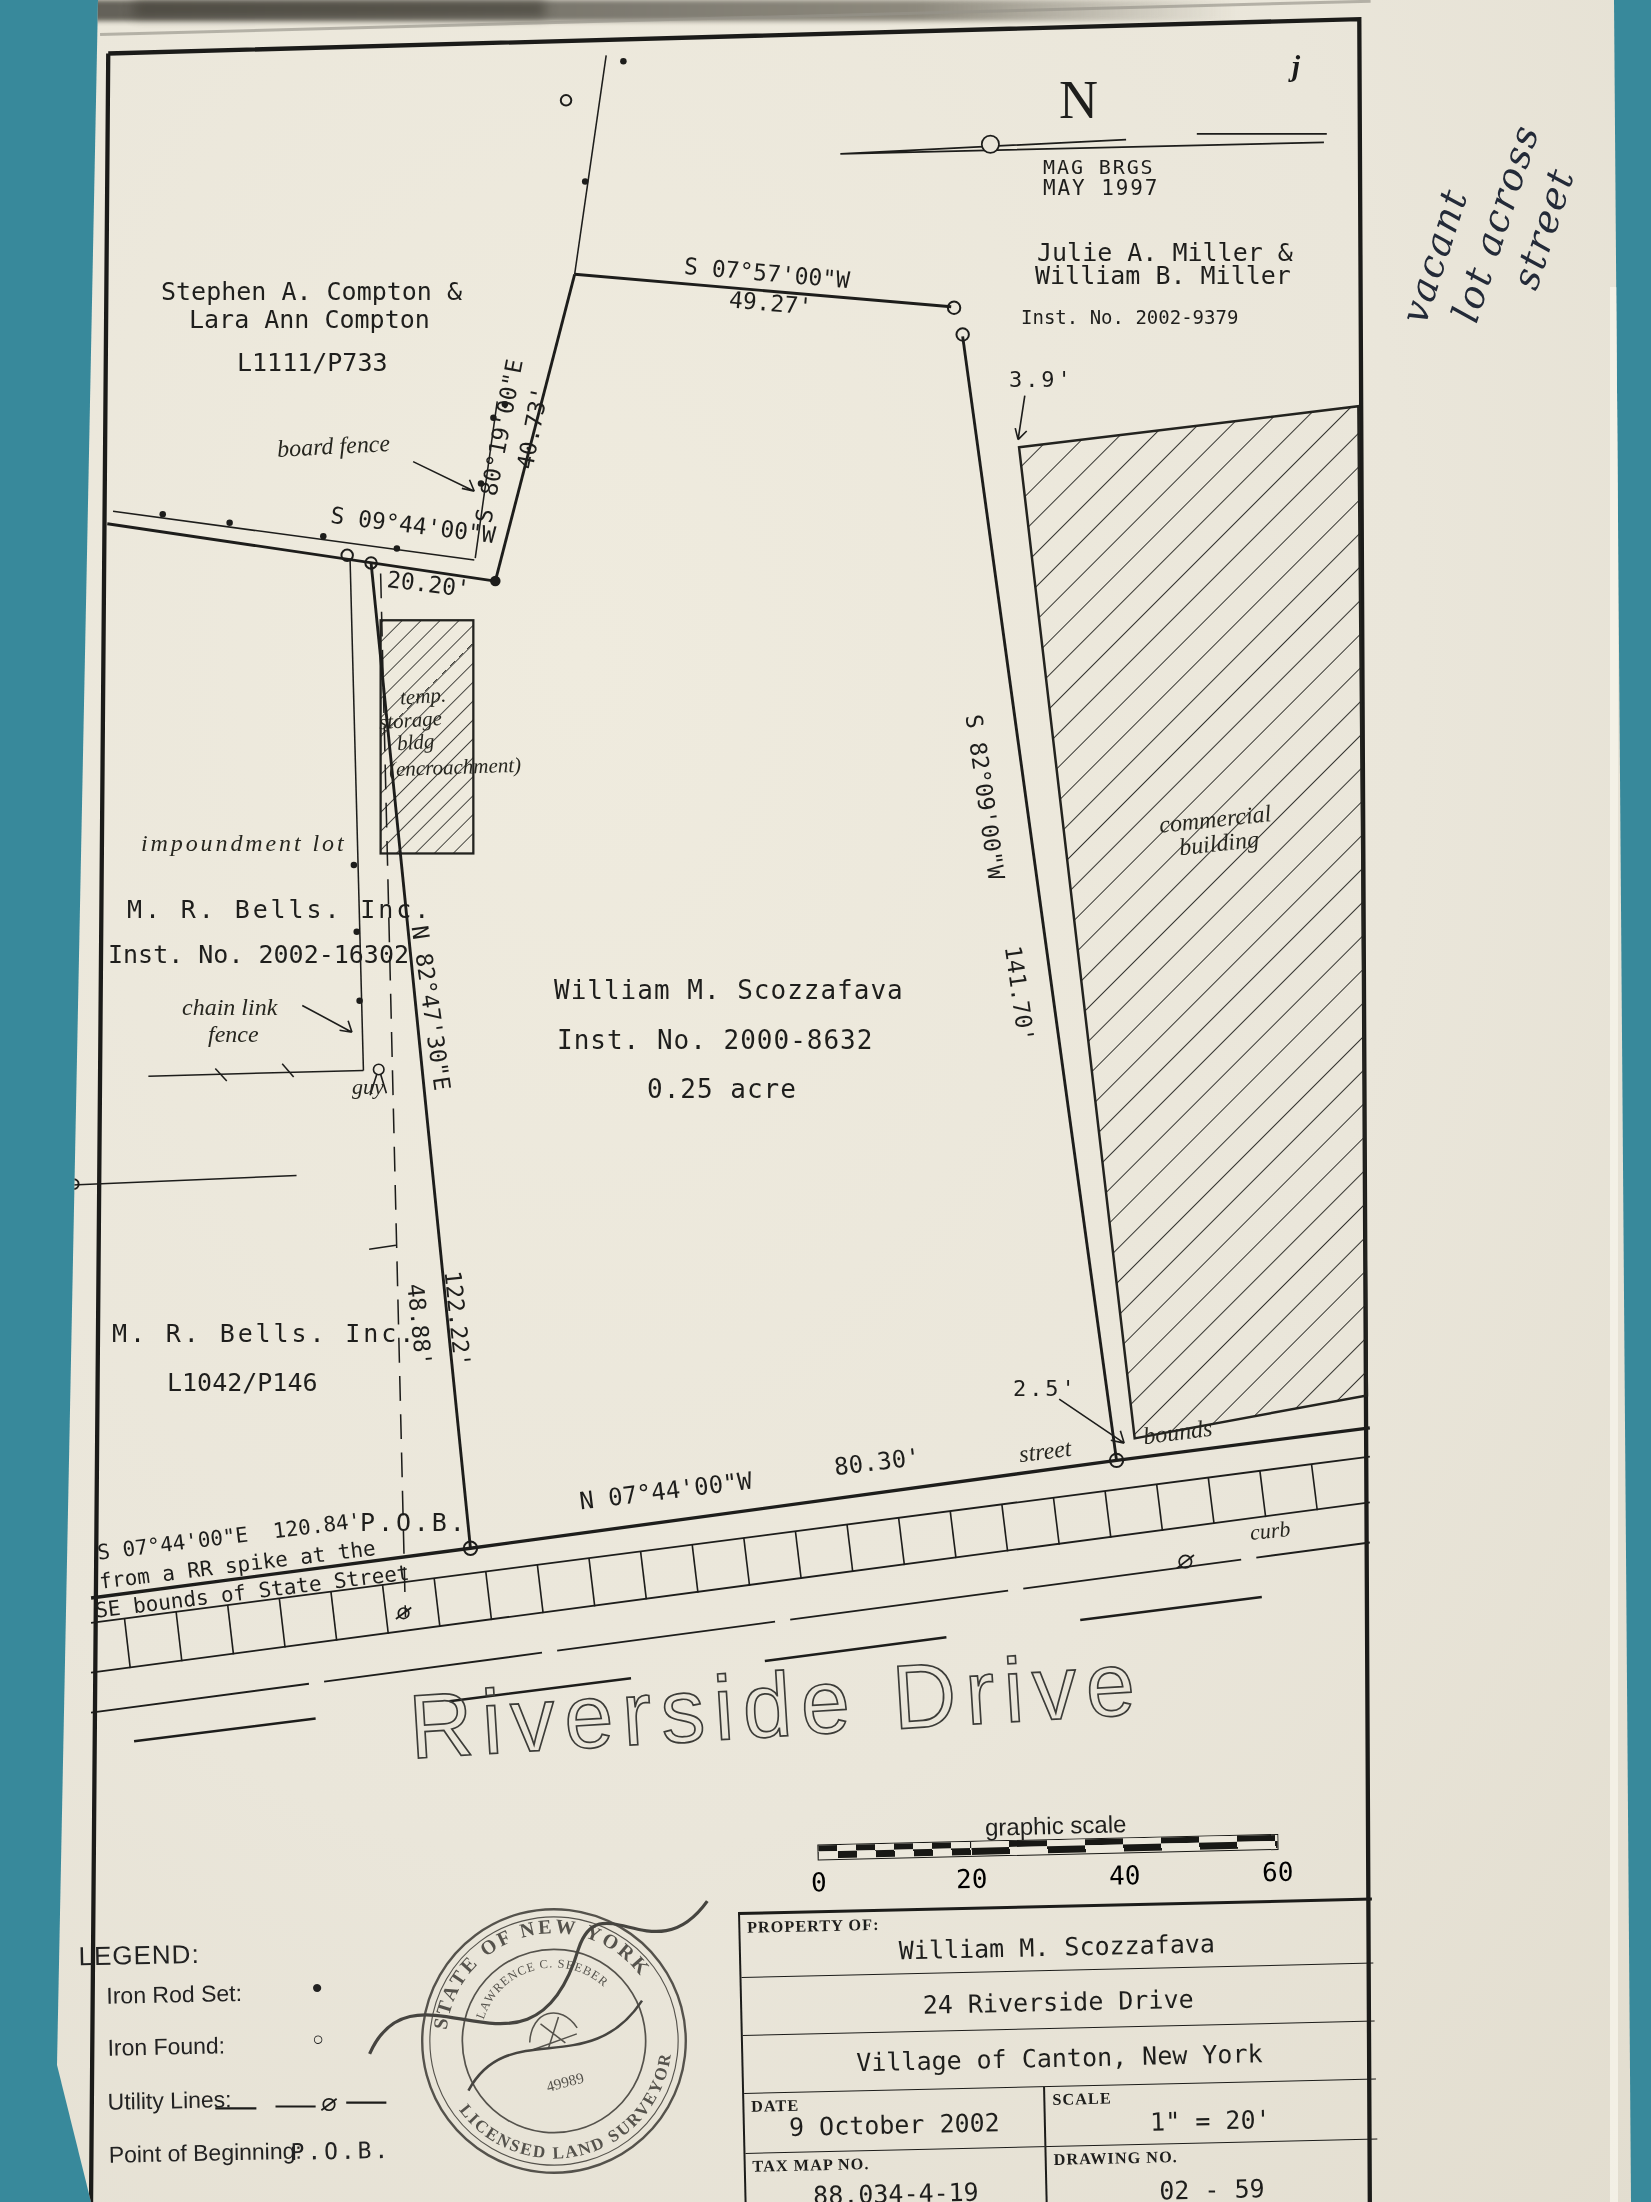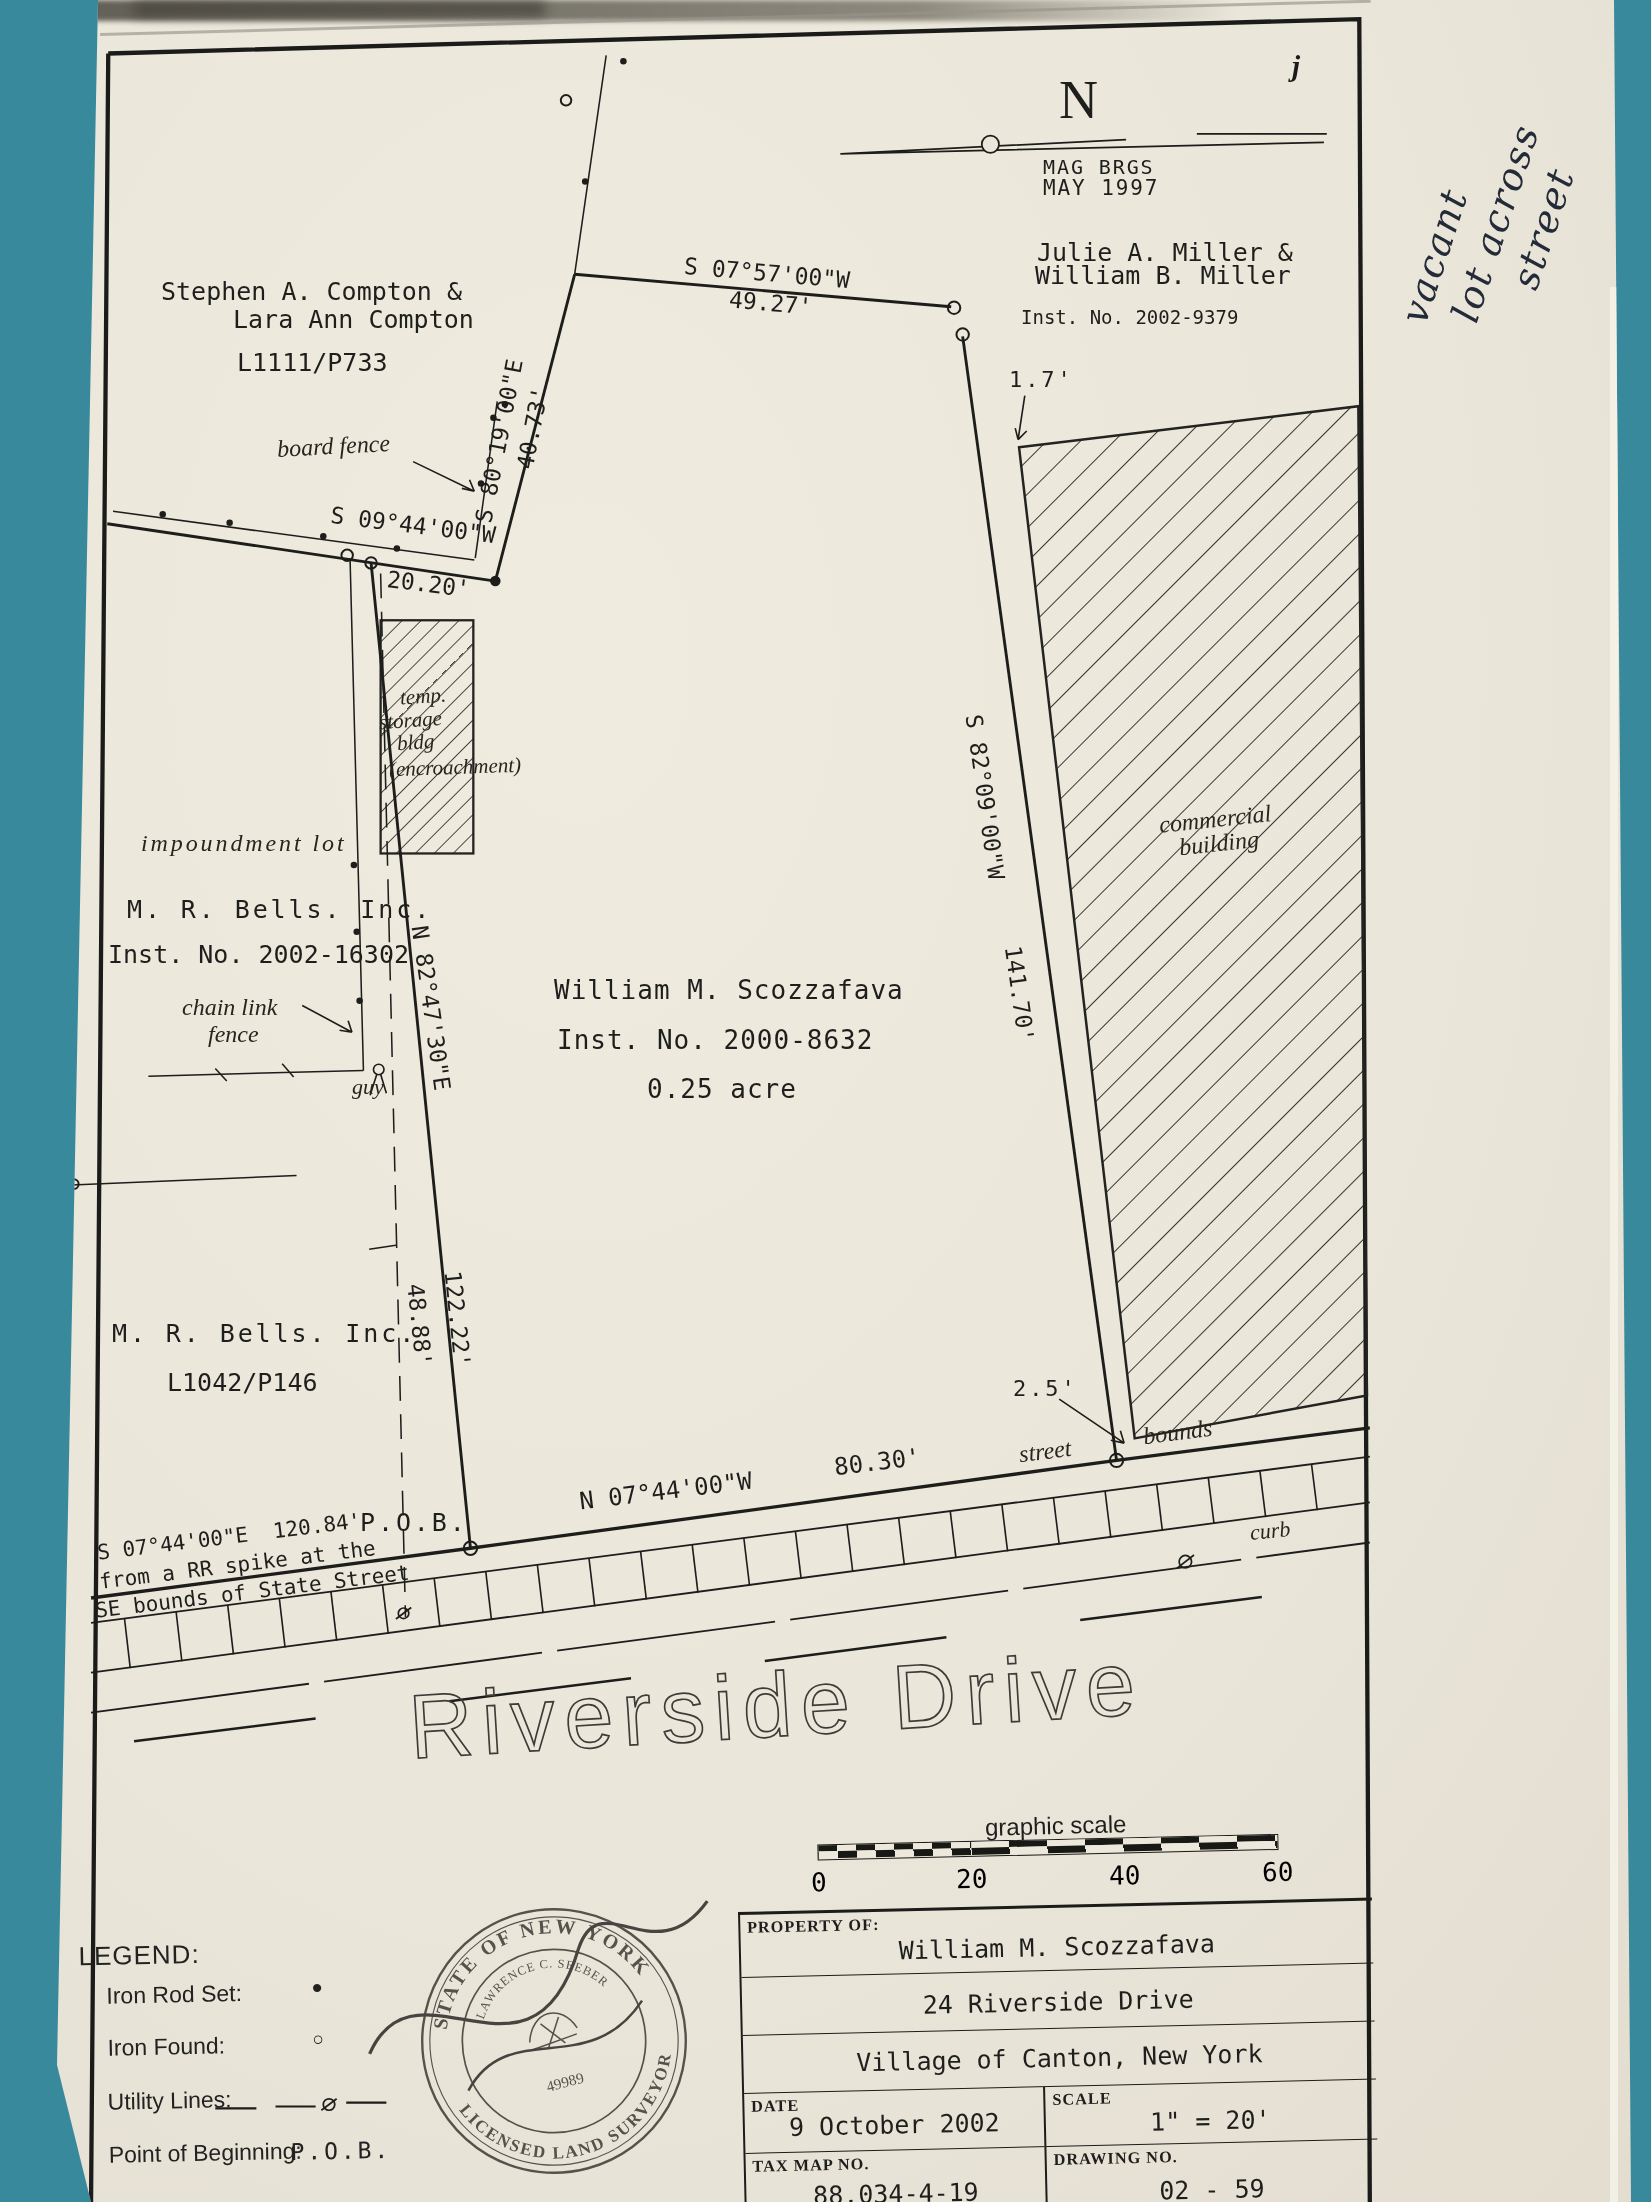--- a/index.html
+++ b/index.html
@@ -187,35 +187,35 @@
       </g>
 
       <text x="430" y="1840" font-size="95" letter-spacing="10" textLength="770" lengthAdjust="spacingAndGlyphs" fill="none" stroke="#3c3c38" stroke-width="1.8" font-family="Liberation Sans, sans-serif" transform="rotate(-3.5 430 1840)">Riverside Drive</text>
     </svg>
 
     <div class="lbl serifN" style="left:1059px;top:69px;font-size:54px;">N</div>
     <div class="lbl m" style="left:1043px;top:155px;font-size:20px;letter-spacing:1.9px;">MAG BRGS</div>
     <div class="lbl m" style="left:1043px;top:176px;font-size:21px;letter-spacing:1.9px;">MAY 1997</div>
 
     <div class="lbl m" style="left:161px;top:277px;font-size:25px;">Stephen A. Compton &amp;</div>
-    <div class="lbl m" style="left:189px;top:305px;font-size:25px;margin-left:44px;">Lara Ann Compton</div>
+    <div class="lbl m" style="left:189px;top:305px;font-size:25px;">Lara Ann Compton</div>
     <div class="lbl m" style="left:237px;top:348px;font-size:25px;">L1111/P733</div>
 
     <div class="lbl m" style="left:1037px;top:238px;font-size:25px;">Julie A. Miller &amp;</div>
     <div class="lbl m" style="left:1035px;top:261px;font-size:25px;">William B. Miller</div>
     <div class="lbl m" style="left:1021px;top:306px;font-size:19px;">Inst. No. 2002-9379</div>
 
     <div class="lbl i" style="left:277px;top:433px;font-size:24px;transform:rotate(-3deg);">board fence</div>
     <div class="lbl m" style="left:330px;top:512px;font-size:23px;transform:rotate(7deg);">S 09°44'00"W</div>
     <div class="lbl m" style="left:387px;top:571px;font-size:23px;transform:rotate(7deg);">20.20'</div>
     <div class="lbl m" style="left:416px;top:428px;font-size:23px;transform:rotate(-79deg);">S 80°19'00"E</div>
     <div class="lbl m" style="left:491px;top:415px;font-size:23px;transform:rotate(-79deg);">40.73'</div>
     <div class="lbl m" style="left:684px;top:260px;font-size:23px;transform:rotate(5deg);">S 07°57'00"W</div>
     <div class="lbl m" style="left:729px;top:290px;font-size:23px;transform:rotate(5deg);">49.27'</div>
-    <div class="lbl m" style="left:1009px;top:367px;font-size:22px;letter-spacing:2.9px;">1.7'</div>
+    <div class="lbl m" style="left:1009px;top:367px;font-size:22px;letter-spacing:2.9px;">3.9'</div>
 
     <div class="lbl i" style="left:400px;top:684px;font-size:21px;transform:rotate(-4deg);">temp.</div>
     <div class="lbl i" style="left:379px;top:708px;font-size:21px;transform:rotate(-4deg);">storage</div>
     <div class="lbl i" style="left:397px;top:730px;font-size:21px;transform:rotate(-4deg);">bldg</div>
     <div class="lbl i" style="left:389px;top:755px;font-size:21px;transform:rotate(-2deg);">(encroachment)</div>
 
     <div class="lbl i" style="left:141px;top:830px;font-size:24px;letter-spacing:2.9px;">impoundment lot</div>
     <div class="lbl m" style="left:127px;top:895px;font-size:25px;letter-spacing:2.9px;">M. R. Bells. Inc.</div>
     <div class="lbl m" style="left:108px;top:940px;font-size:25px;">Inst. No. 2002-16302</div>
     <div class="lbl i" style="left:182px;top:994px;font-size:24px;">chain link</div>

